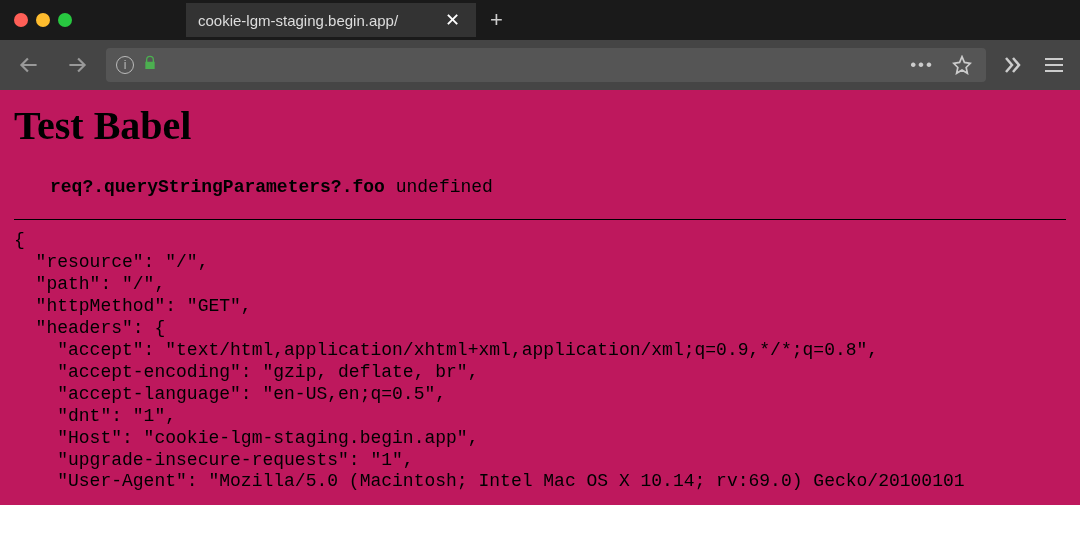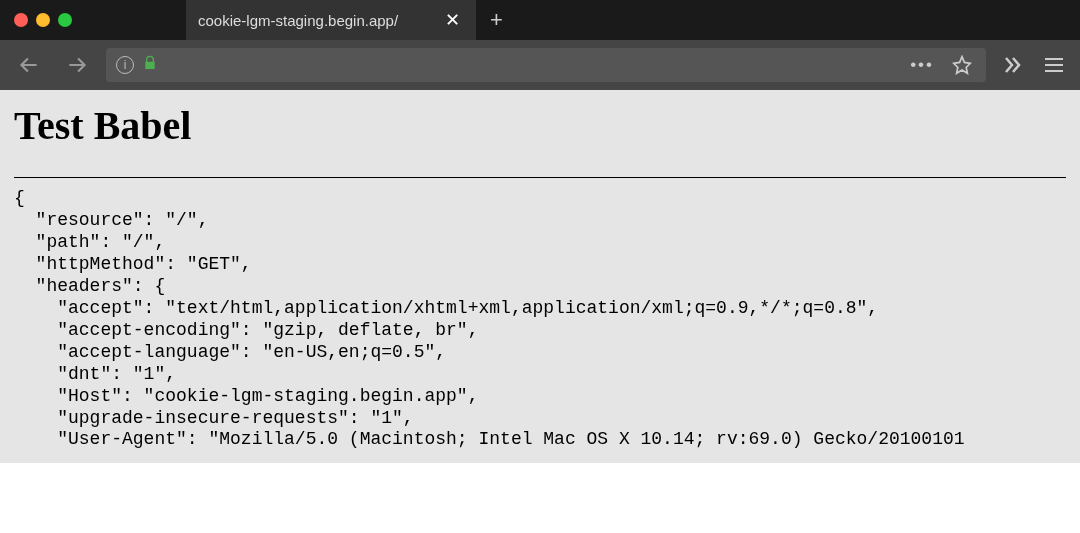--- a/index.html
+++ b/index.html
@@ -22,21 +22,21 @@
       padding: 0 14px;
       align-items: center;
     }
     .tl { width: 14px; height: 14px; border-radius: 50%; }
     .tl-red { background: #ff5f57; }
     .tl-yellow { background: #febc2e; }
     .tl-green { background: #28c840; }
     .tab-space { width: 100px; }
     .tab {
       background: #333;
-      height: 40px;
+      height: 34px;
       display: flex;
       align-items: center;
       padding: 0 12px;
       color: #ddd;
       font-size: 15px;
       min-width: 290px;
       position: relative;
       justify-content: space-between;
     }
     .tab-close {
@@ -85,21 +85,21 @@
     }
     .lock-icon { color: #4caf50; }
     .url-scheme { color: #aaa; }
     .url-domain { color: #eee; }
     .url-actions { display:flex; align-items:center; gap:14px; color:#ccc; }
     .more-dots { letter-spacing: 2px; }
     .star svg, .chevrons svg, .hamburger svg { display:block; }
     .star, .chevrons, .hamburger { color:#ccc; padding:4px; }
     .content {
       padding: 12px 14px;
-      background: #e5e5e5;
+      background: #be185d;
       color: #000;
       font-family: Georgia, "Times New Roman", serif;
     }
     .content h1 {
       font-size: 40px;
       font-weight: 700;
       margin-bottom: 28px;
     }
     .query-line {
       font-family: "Courier New", Courier, monospace;
@@ -168,20 +168,25 @@
   </div>
   <div class="hamburger">
     <svg width="24" height="24" viewBox="0 0 24 24" fill="none" stroke="currentColor" stroke-width="2">
         <path d="M3 6h18M3 12h18M3 18h18"></path>
       </svg>
   </div>
 </div>
 
 <div class="content">
   <h1>Test Babel</h1>
+  <div class="query-line">
+    <span class="query-key">req?.queryStringParameters?.foo</span>
+    <span> </span>
+    <span>undefined</span>
+  </div>
   <hr>
   <pre class="json-block">{
   "resource": "/",
   "path": "/",
   "httpMethod": "GET",
   "headers": {
     "accept": "text/html,application/xhtml+xml,application/xml;q=0.9,*/*;q=0.8",
     "accept-encoding": "gzip, deflate, br",
     "accept-language": "en-US,en;q=0.5",
     "dnt": "1",

